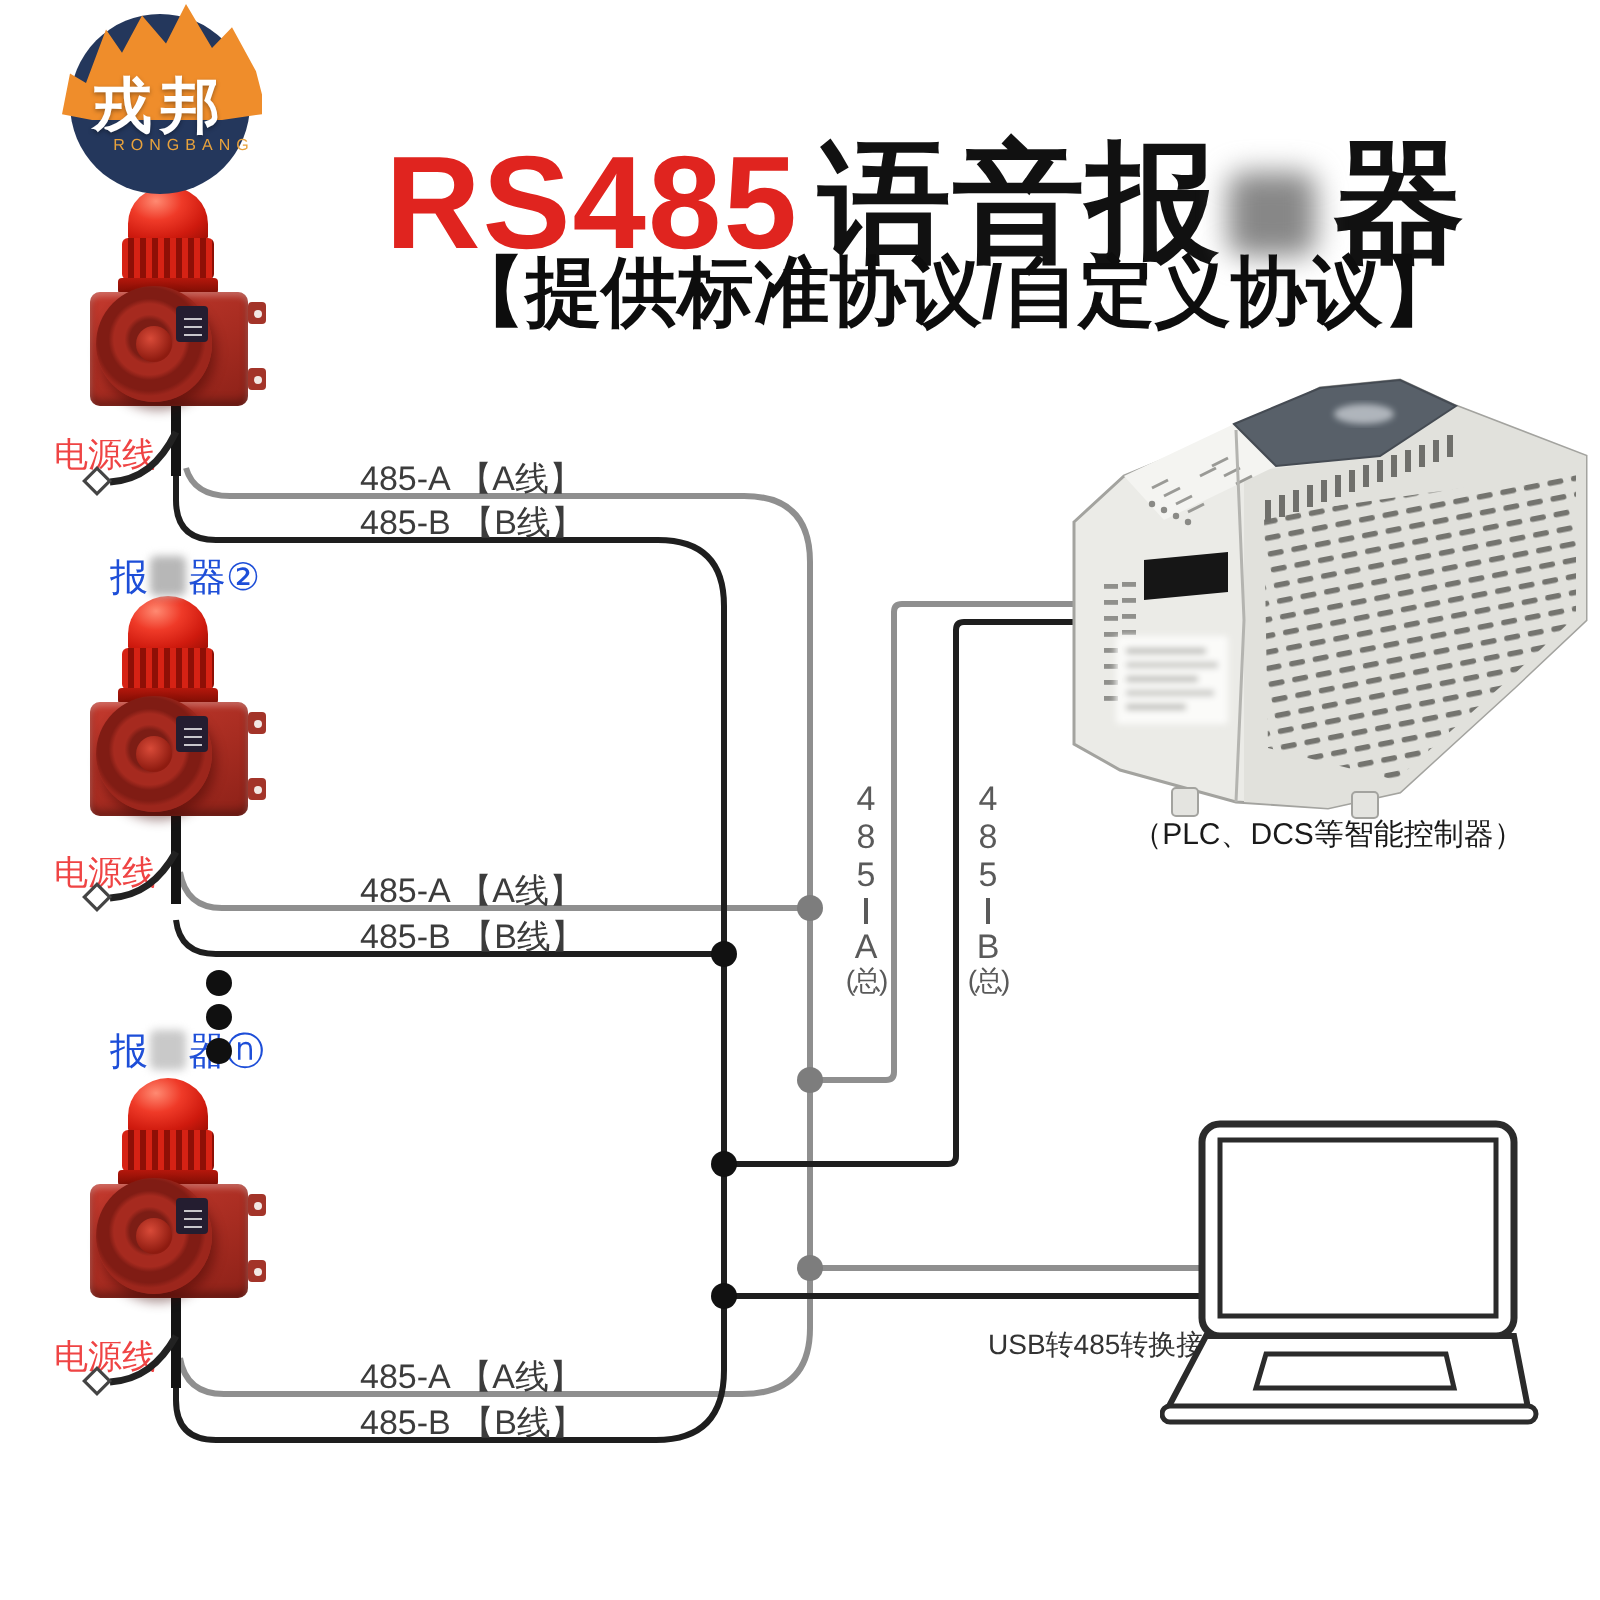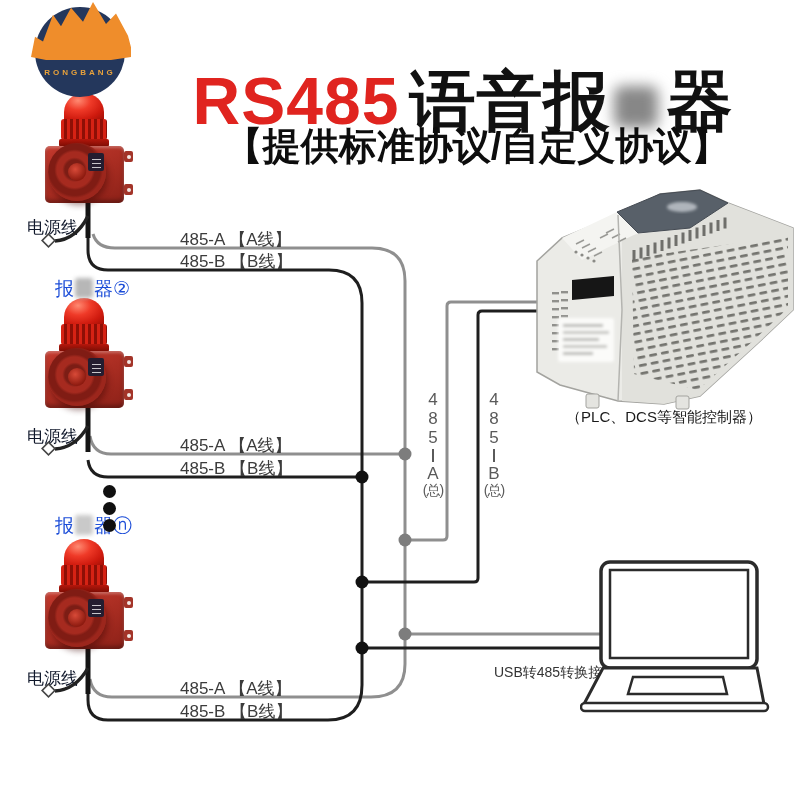--- a/index.html
+++ b/index.html
@@ -17,22 +17,22 @@
             font-size:38px;color:#0d0d0d;white-space:nowrap;}
 
   
   .logo{left:25px;top:0;width:110px;height:104px;z-index:6;}
   .logo .circle{position:absolute;left:10px;top:7px;width:90px;height:90px;border-radius:50%;
                 background:#24375c;}
   .logo .mountain{position:absolute;left:6px;top:2px;width:100px;height:58px;background:#ef8d2b;
       clip-path:polygon(0 95%,4% 60%,12% 68%,22% 22%,30% 42%,40% 10%,52% 34%,62% 0,75% 38%,85% 20%,97% 58%,100% 78%,100% 95%,80% 100%,45% 100%,15% 100%);}
   .logo .cn{position:absolute;left:0;top:33px;width:110px;text-align:center;color:#fff;
             font-size:30px;font-weight:bold;letter-spacing:4px;text-shadow:0 1px 2px rgba(0,0,0,.35);}
-  .logo .en{position:absolute;left:0;top:68px;width:110px;text-align:center;color:#e8a23c;
-            font-size:8px;font-weight:bold;letter-spacing:3px;}
+  .logo .en{position:absolute;left:12px;top:68px;width:110px;text-align:center;color:#e8a23c;
+            font-size:8px;font-weight:normal;letter-spacing:3px;}
 
   
   .alarm{width:135px;height:118px;z-index:3;}
   .alarm div{position:absolute;}
   .alarm .dome{left:24px;top:1px;width:40px;height:27px;border-radius:50% 50% 8% 8% / 70% 70% 6% 6%;
       background:radial-gradient(ellipse at 35% 28%,#ff8a72 0%,#ef3a28 35%,#cf1a0e 70%,#9e0f05 100%);}
   .alarm .ribs{left:21px;top:27px;width:46px;height:21px;border-radius:3px;
       background:repeating-linear-gradient(90deg,#d62214 0 3px,#8e0f06 3px 6px);}
   .alarm .collar{left:19px;top:47px;width:50px;height:8px;border-radius:2px;
       background:linear-gradient(#b5170c,#7a0d04);}
@@ -47,21 +47,21 @@
       background:radial-gradient(circle at 46% 46%,#7c1d15 0 22%,#a62a1f 28% 40%,#801c14 46% 58%,#9c261c 64% 78%,#7c1a12 85%);
       box-shadow:2px 4px 6px rgba(60,5,2,.45);}
   .alarm .horn::after{content:"";position:absolute;left:20px;top:20px;width:18px;height:18px;border-radius:50%;
       background:radial-gradient(circle at 40% 35%,#d84a38,#8e1b10 70%);}
   .alarm .chip{left:48px;top:61px;width:16px;height:18px;background:#241d30;border-radius:2px;
       background-image:repeating-linear-gradient(180deg,rgba(255,255,255,0) 0 3px,rgba(255,255,255,.75) 3px 4px);
       background-size:58% 72%;background-position:60% 50%;background-repeat:no-repeat;}
 
   
   .lbl{font-size:17px;color:#3c3c3c;white-space:nowrap;z-index:4;}
-  .power{font-size:17px;color:#0f172a;}
+  .power{font-size:17px;color:#ef4444;}
   .alabel{font-size:19px;color:#1d4ed8;white-space:nowrap;z-index:4;font-weight:500;}
   .censor-s{display:inline-block;width:18px;height:20px;border-radius:3px;background:#b7b7b7;
             filter:blur(2px);vertical-align:-3px;margin:0 1px;}
   .vdots{left:102px;top:481px;width:14px;z-index:5;}
   .vdots span{display:block;width:13px;height:13px;border-radius:50%;background:#101010;margin:4px auto;}
 
   
   .vlabel{display:flex;flex-direction:column;align-items:center;font-size:17px;color:#5a5a5a;
           line-height:1.12;z-index:4;}
   .vlabel .vdash{width:2px;height:13px;background:#5a5a5a;margin:2px 0;}
@@ -120,20 +120,21 @@
 </svg>
 
 <div class="abs title-line">
   <span class="title-model">RS485</span><span>语音报</span><span class="censor-big"></span><span>器</span>
 </div>
 <div class="abs subtitle">【提供标准协议/自定义协议】</div>
 
 <div class="abs logo">
   <div class="circle"></div>
   <div class="mountain"></div>
+  <div class="cn">戎邦</div>
   <div class="en">RONGBANG</div>
 </div>
 
 <div class="abs alarm" style="left:40px;top:92px;">
   <div class="dome"></div>
   <div class="ribs"></div>
   <div class="collar"></div>
   <div class="box"></div>
   <div class="bracket b1"></div>
   <div class="bracket b2"></div>

